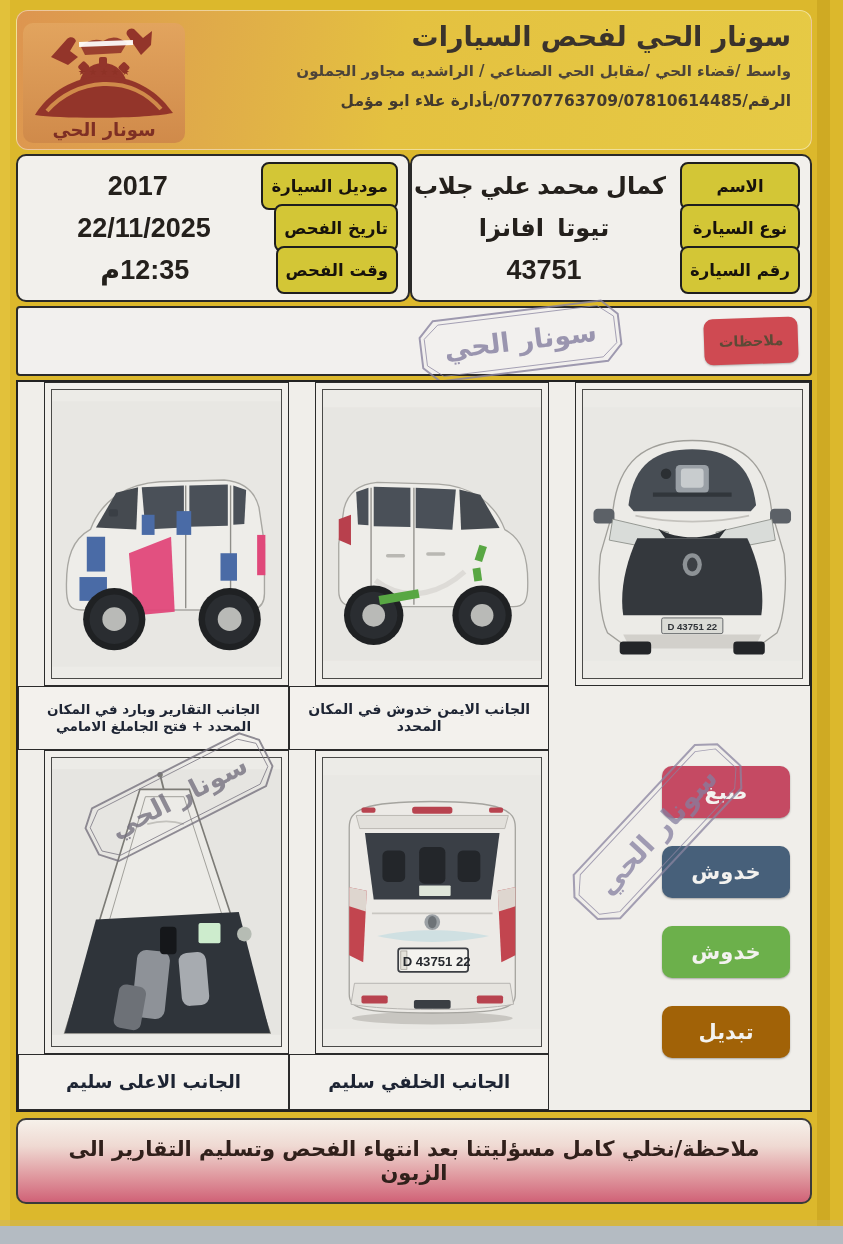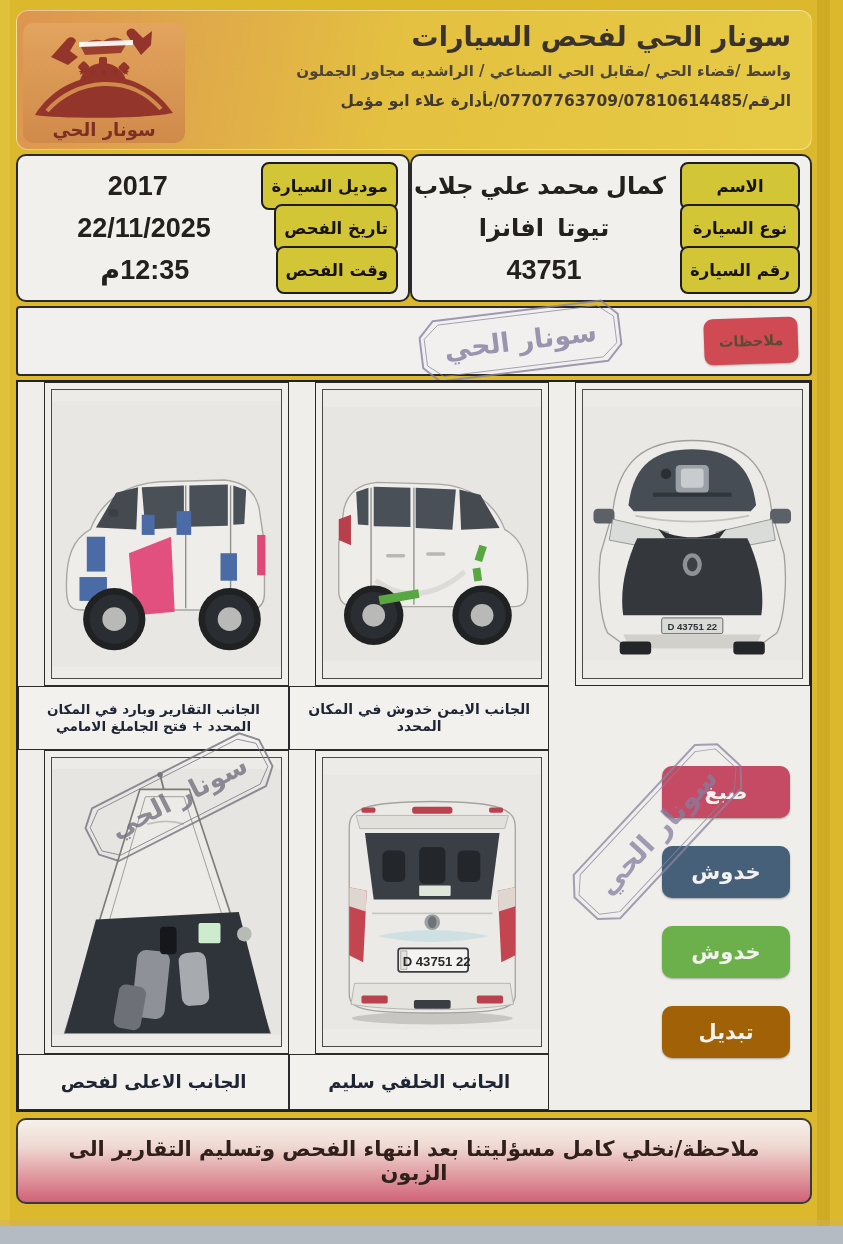--- a/index.html
+++ b/index.html
@@ -364,21 +364,21 @@
         <div class="stamp stamp-b">
           <svg viewBox="0 0 230 74">
             <polygon points="20,3 210,3 227,20 227,54 210,71 20,71 3,54 3,20" fill="none" stroke="#77737f" stroke-width="2.2"></polygon>
             <polygon points="25,8 205,8 222,22 222,52 205,66 25,66 8,52 8,22" fill="none" stroke="#77737f" stroke-width="1"></polygon>
             <text x="115" y="47" text-anchor="middle" font-size="30" font-weight="bold" fill="#767280" letter-spacing="2">سونار الحي</text>
           </svg>
         </div>
       </div>
 
       <div class="cell caption-cell cc-rear cap-rear">الجانب الخلفي سليم</div>
-      <div class="cell caption-cell cc-top cap-top">الجانب الاعلى لفحص</div>
+      <div class="cell caption-cell cc-top cap-top">الجانب الاعلى سليم</div>
 
       <div class="stamp stamp-c">
         <svg viewBox="0 0 230 74">
           <polygon points="20,3 210,3 227,20 227,54 210,71 20,71 3,54 3,20" fill="none" stroke="#8a84a0" stroke-width="2.2"></polygon>
           <polygon points="25,8 205,8 222,22 222,52 205,66 25,66 8,52 8,22" fill="none" stroke="#8a84a0" stroke-width="1"></polygon>
           <text x="115" y="47" text-anchor="middle" font-size="30" font-weight="bold" fill="#857fa0" letter-spacing="2">سونار الحي</text>
         </svg>
       </div>
     </section>
 

